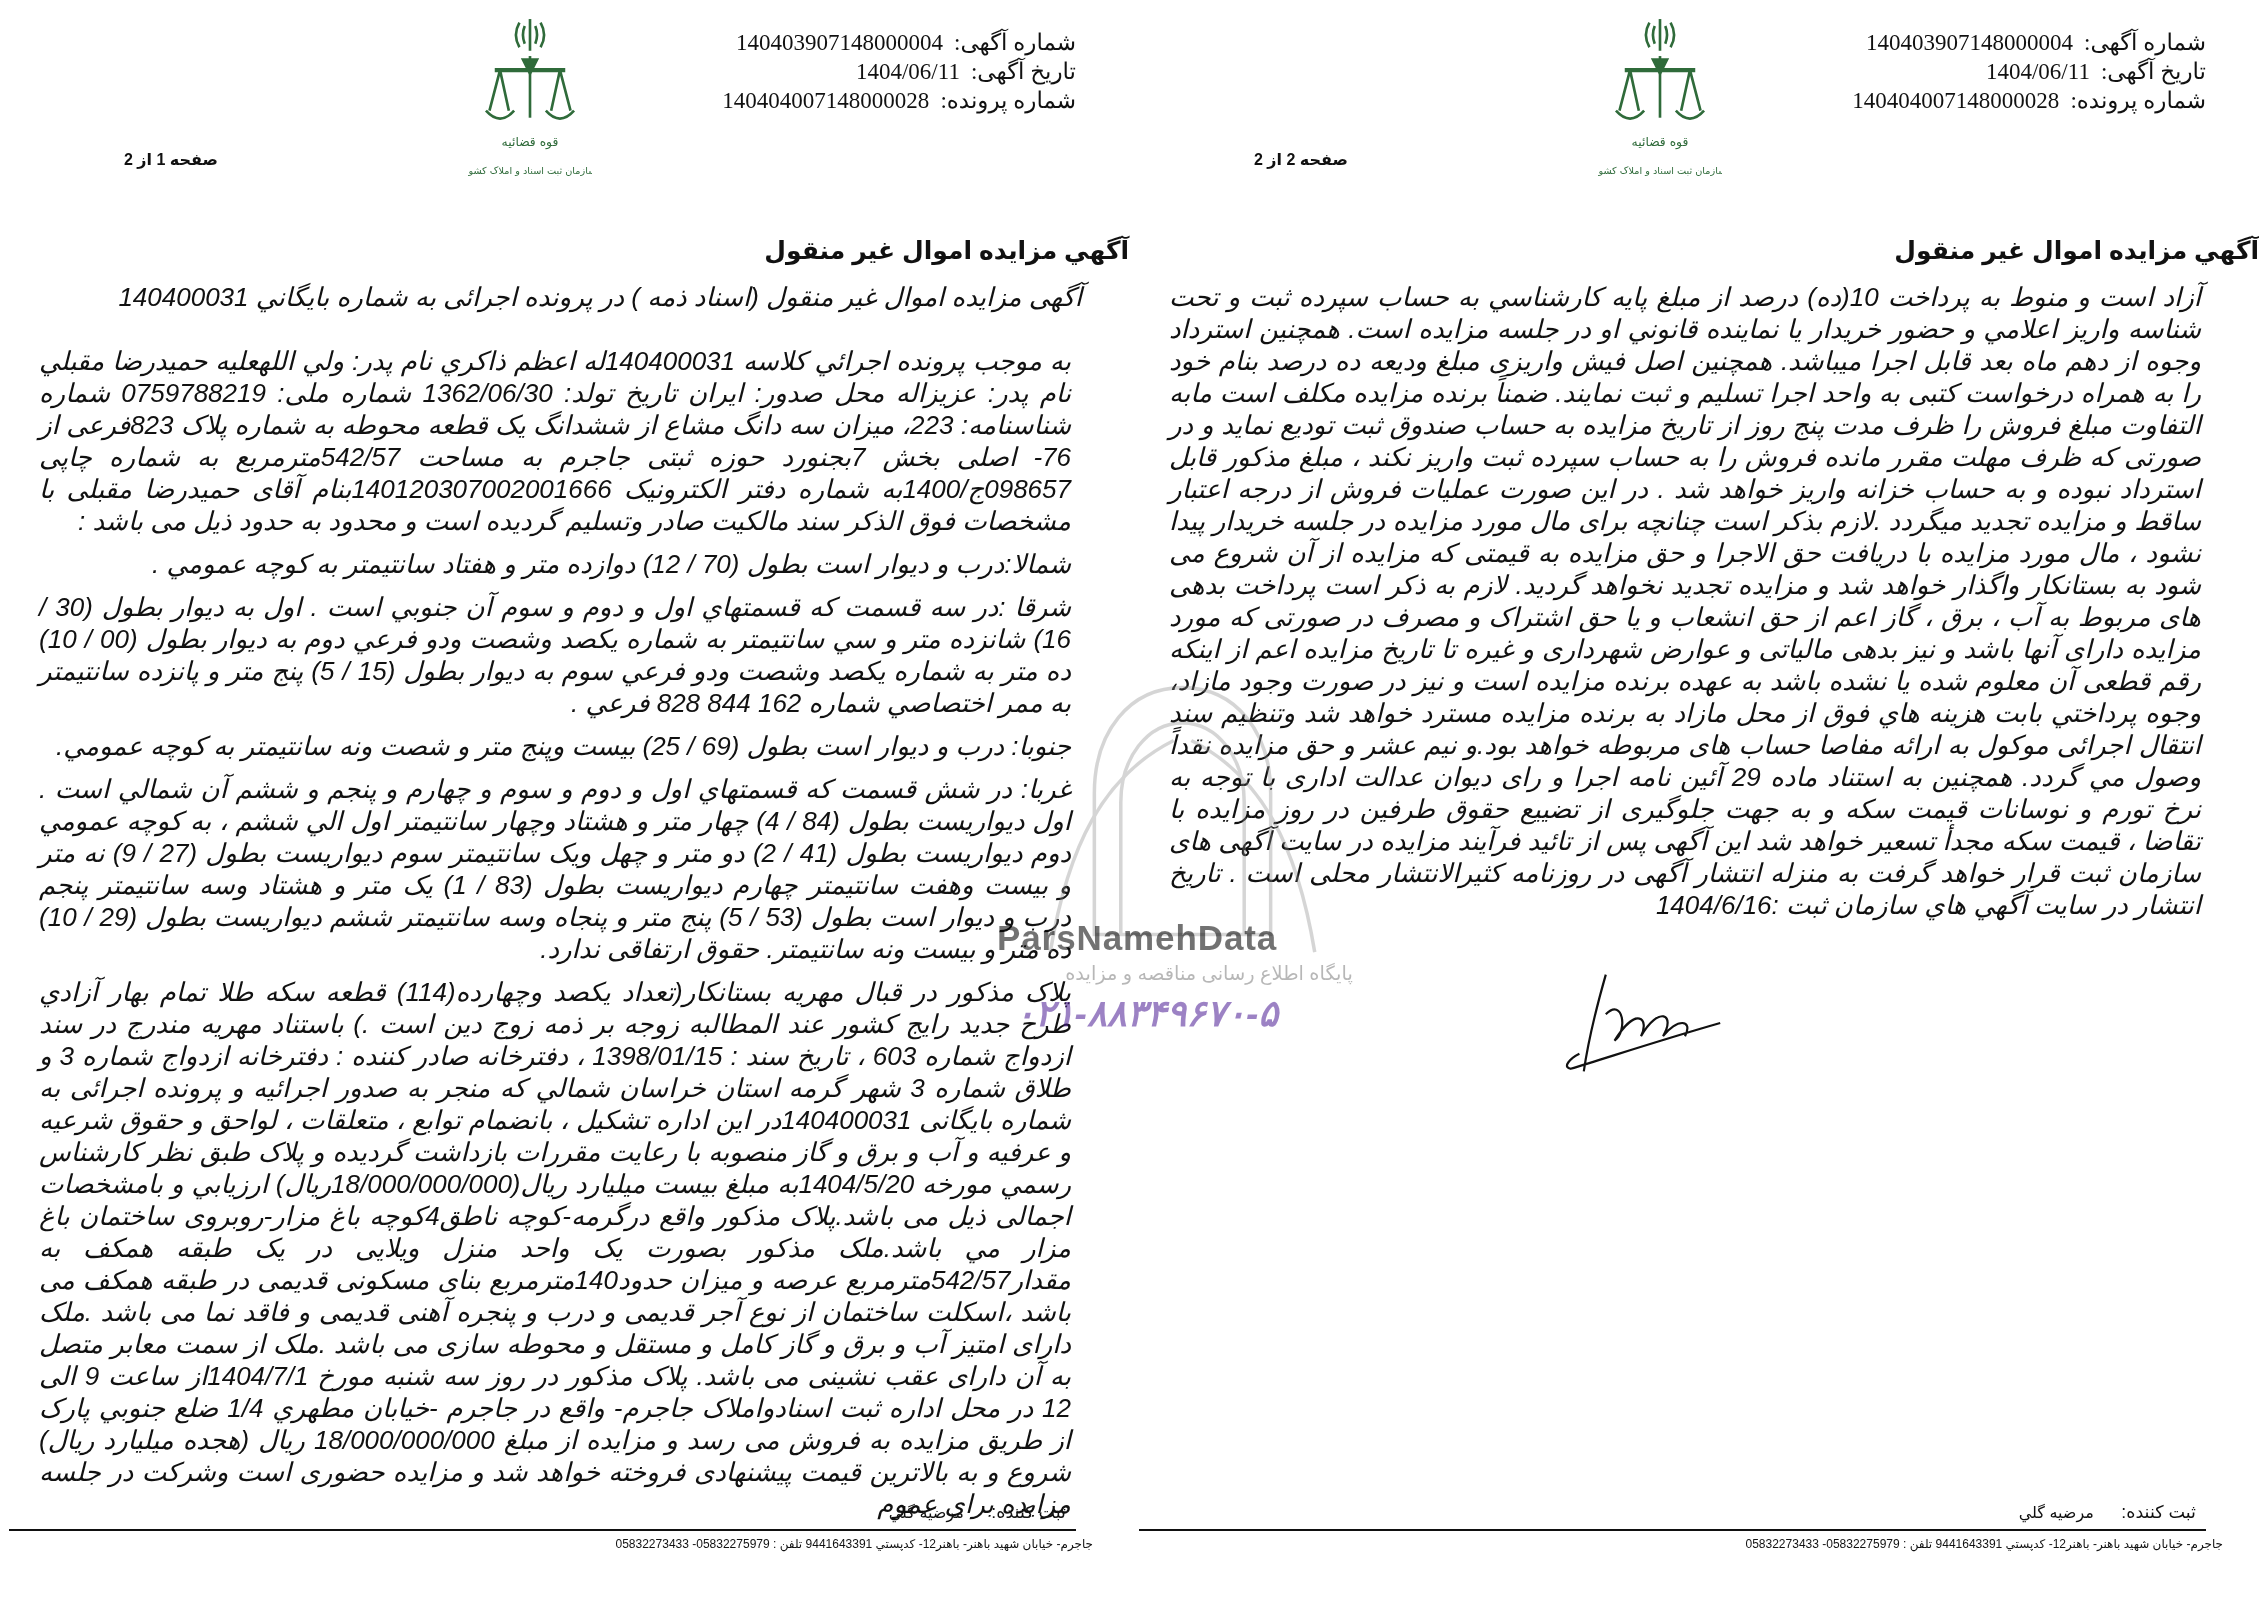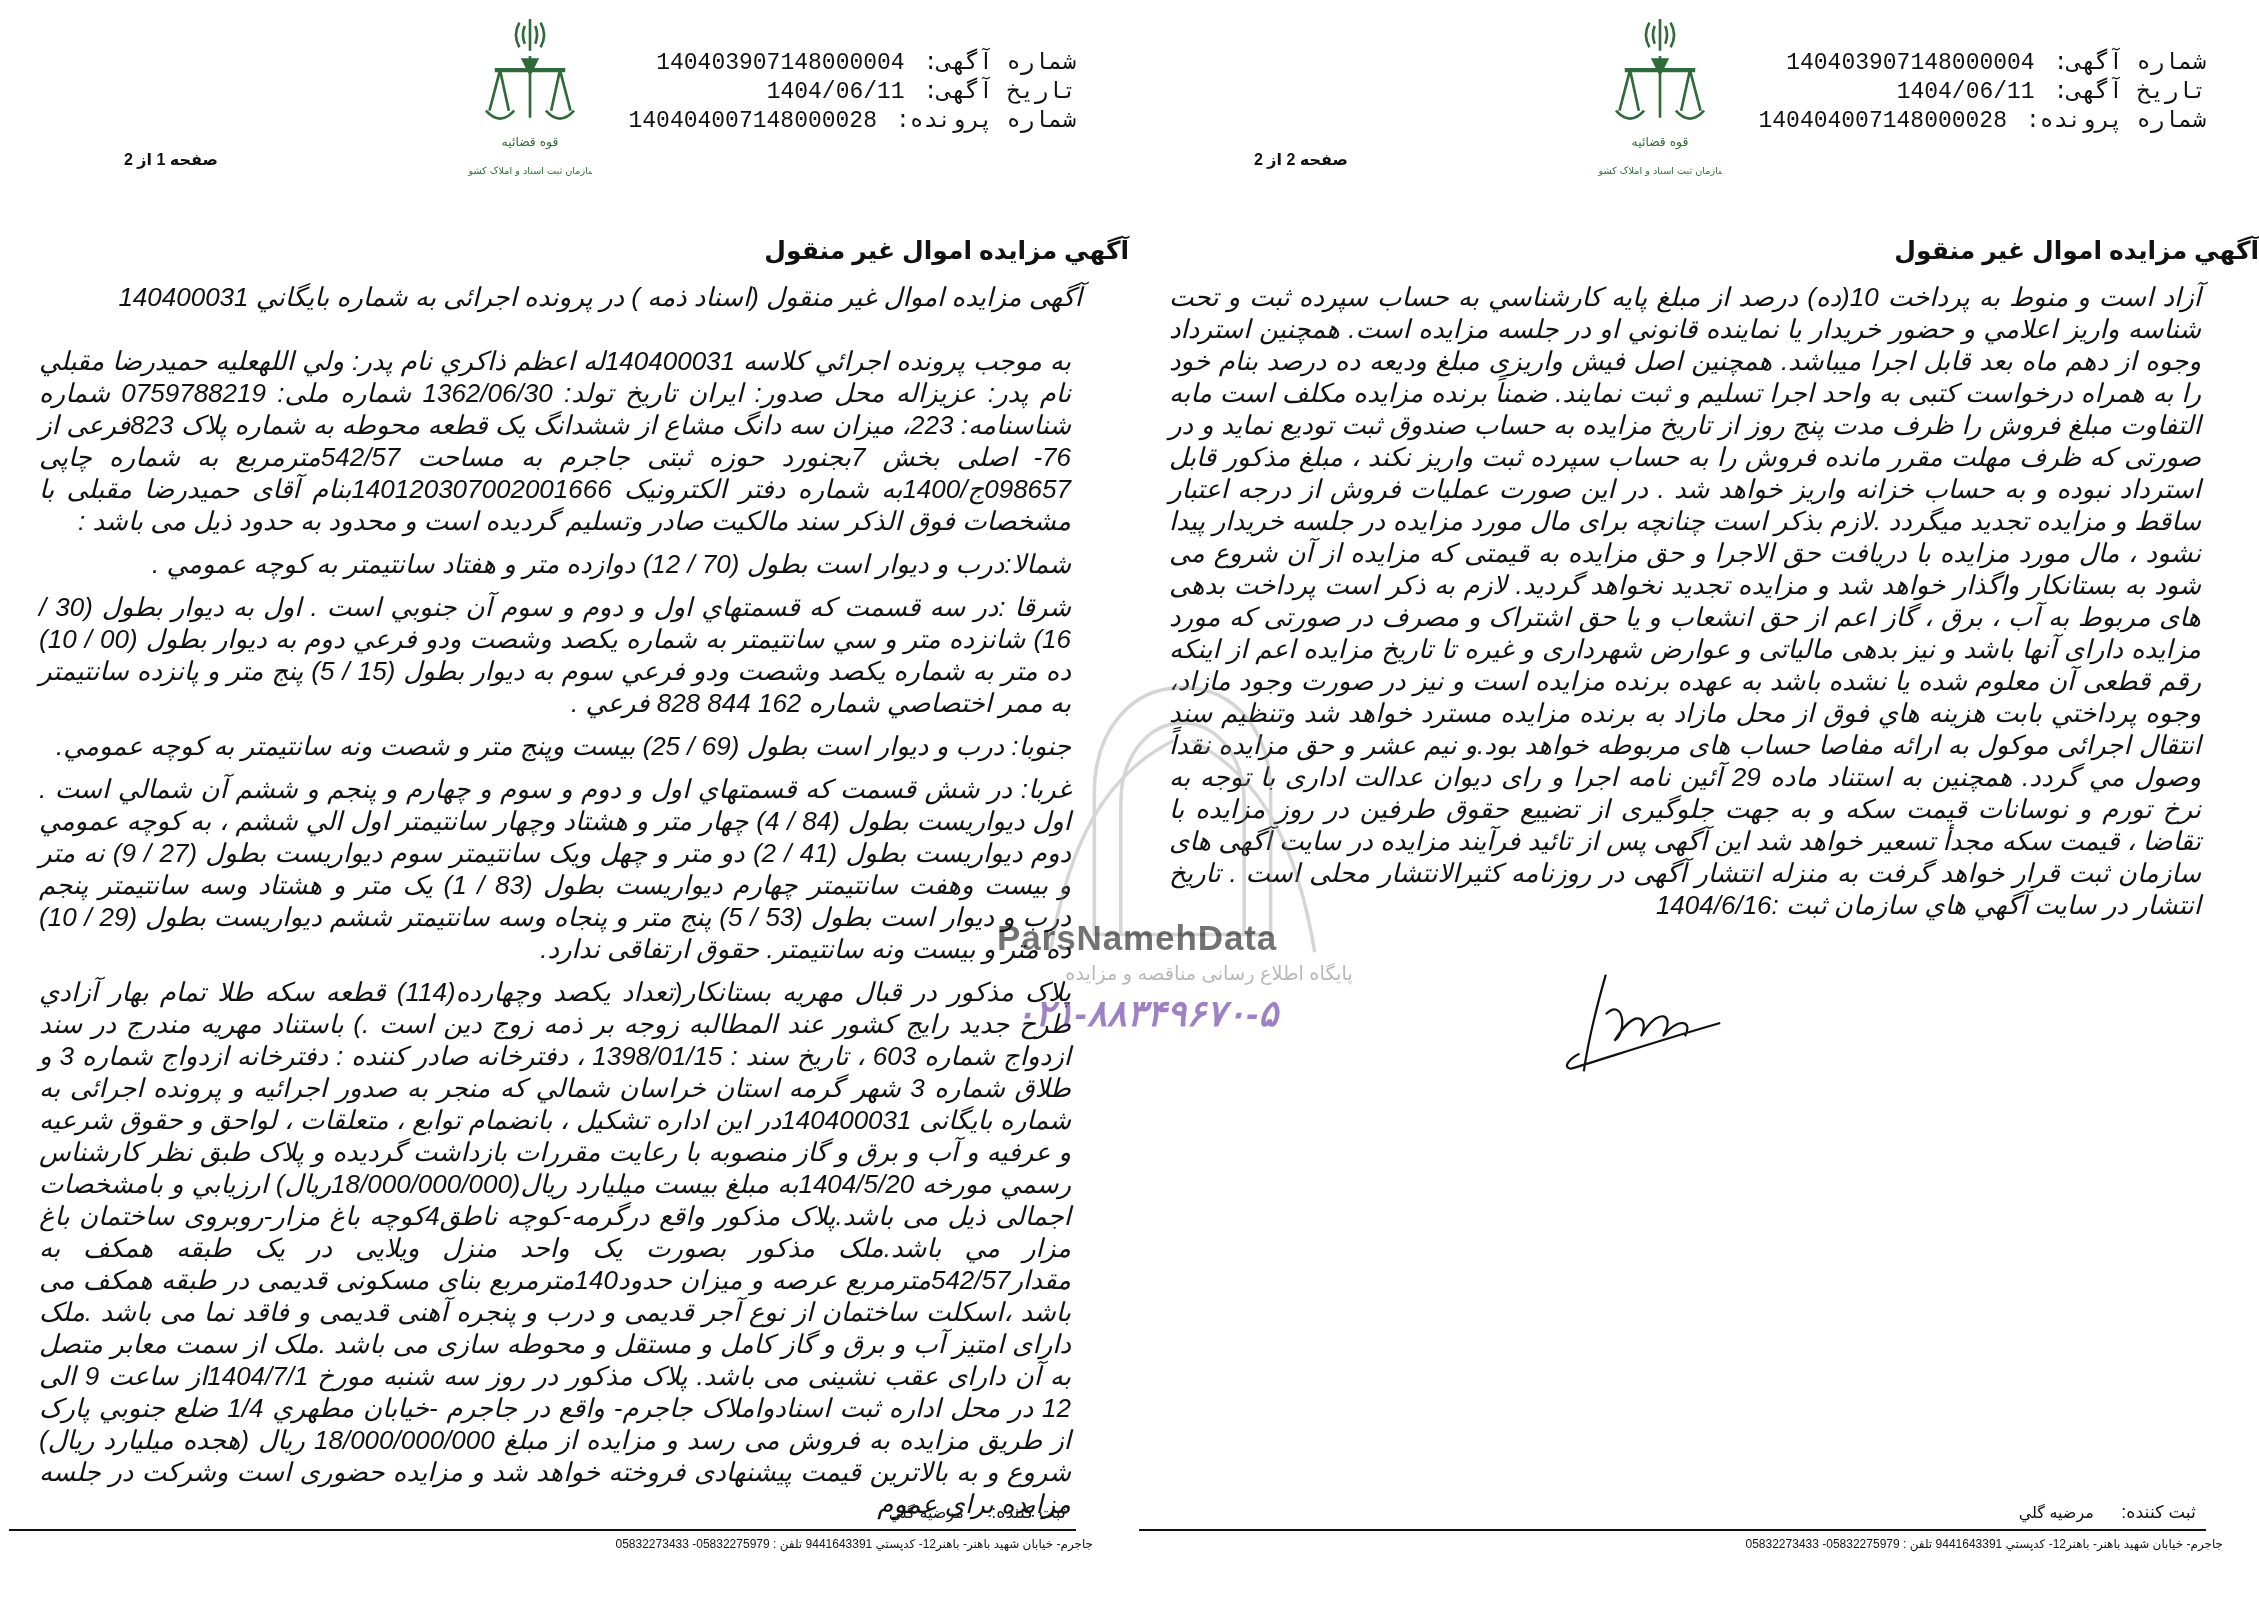--- a/index.html
+++ b/index.html
@@ -1,22 +1,22 @@
 <!DOCTYPE html>
 <html style="font-size:14px"><head>
 <meta charset="utf-8">
 <style>
   html, body { margin:0; padding:0; background:#ffffff; }
   body { width:2259px; height:1623px; position:relative; overflow:hidden;
          font-family:"Liberation Sans","DejaVu Sans",sans-serif; color:#111; }
   .page { position:absolute; top:0; width:1129px; height:1623px; }
   .page.p1 { left:0; }
   .page.p2 { left:1130px; }
-  .hdr-info { position:absolute; top:49px; right:53px; direction:rtl; text-align:right;
-              font-size:23px; line-height:29px; font-family:Liberation Mono, monospace; }
+  .hdr-info { position:absolute; top:28px; right:53px; direction:rtl; text-align:right;
+              font-size:23px; line-height:29px; font-family:Liberation Serif, serif; }
   .hdr-info .row span.num { margin-right:5.3px; }
   .emblem { position:absolute; top:12.4px; left:468px; width:124px; height:185px; }
   .pageno { position:absolute; top:150px; left:124px; font-size:16px; font-weight:bold; direction:rtl; }
   .title { position:absolute; top:236px; left:0; width:1129px; text-align:right; direction:rtl;
            font-size:25px; font-weight:bold; }
   .body { position:absolute; top:270px; left:28px; width:1054px; direction:rtl; text-align:justify;
           font-size:26px; line-height:32px; }
   .body p { margin:11px;font-style:italic; }
   .p1 .body .lead { text-align:right; margin-right:0; }
   .registrar { position:absolute; top:1502px; right:63px; direction:rtl; font-size:16px; }

